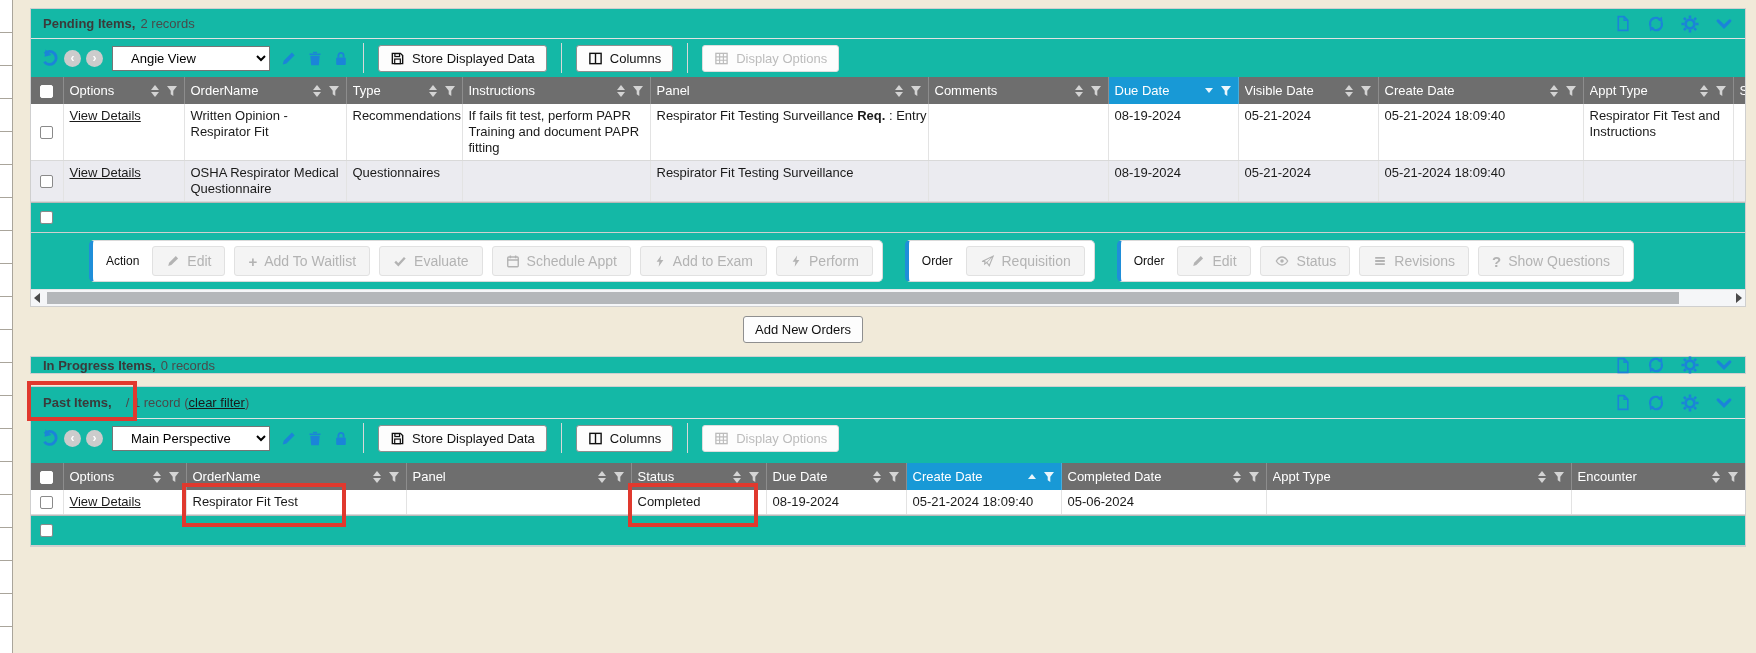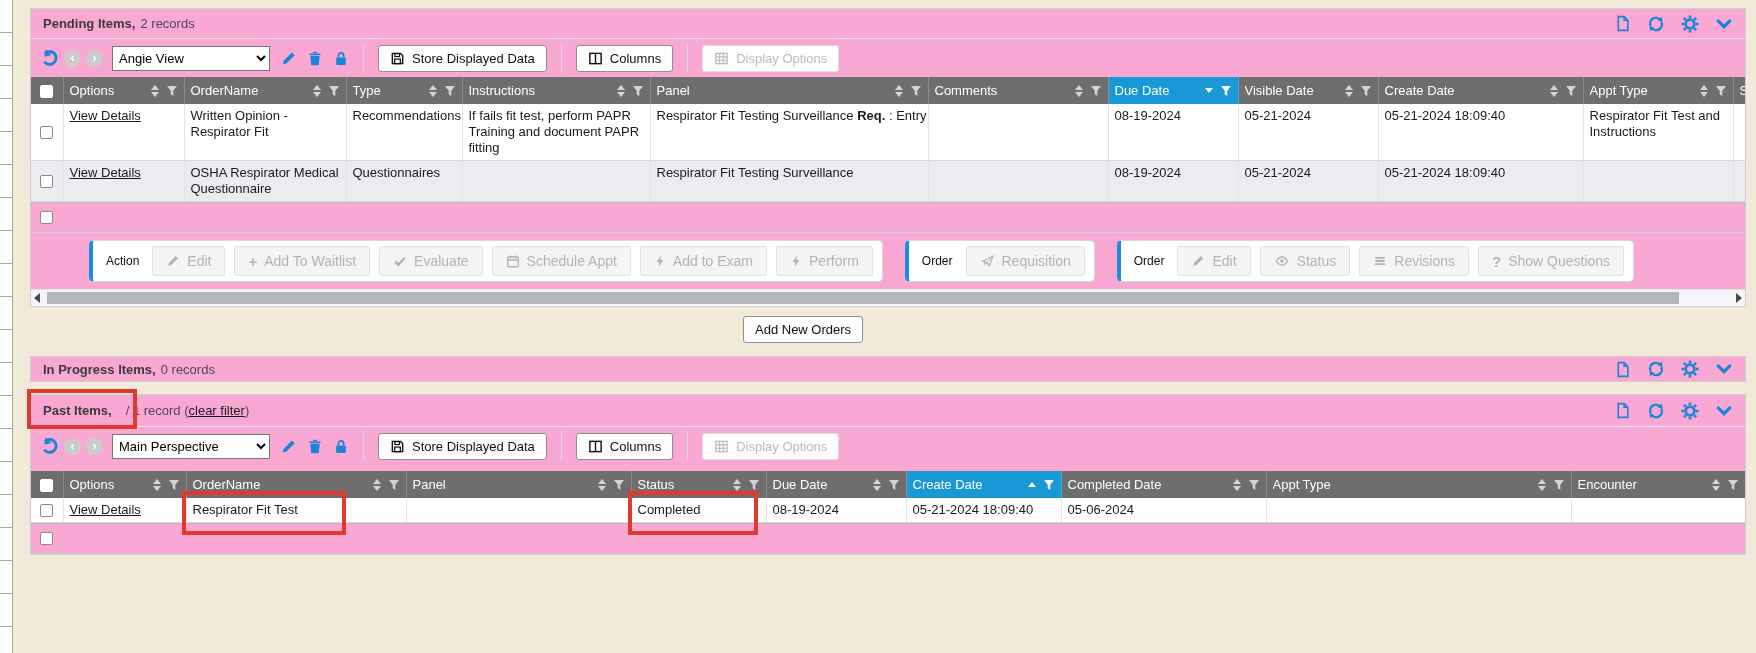--- a/index.html
+++ b/index.html
@@ -11,38 +11,38 @@
     color: #1d1d1d;
     overflow: hidden;
     position: relative;
   }
   .left-strip {
     position: absolute; left: 0; top: 0; width: 13px; height: 653px;
     background: repeating-linear-gradient(#ffffff 0 32px, #aaa59b 32px 33px);
     border-right: 1px solid #aaa59b;
   }
   .main { position: absolute; left: 30px; top: 8px; width: 1716px; }
-  .panel { background: #f9a8d4; border: 1px solid #cfcfcf; }
+  .panel { background: #14b8a6; border: 1px solid #cfcfcf; }
   .panel-header { display: flex; align-items: center; height: 30px; padding: 0 12px; }
   .panel-header.bordered { border-bottom: 1px solid #e2e2e2; }
   .panel-title { font-weight: bold; color: #3a3a3a; white-space: nowrap; }
   .panel-records { color: #4a4a4a; margin-left: 5px; white-space: nowrap; }
   .hdr-icons { margin-left: auto; display: flex; align-items: center; gap: 16px; }
   .blue-ic { color: #1b84d8; display: inline-flex; cursor: pointer; }
   .gray-ic { color: #b3b3b3; display: inline-flex; }
   
   .toolbar { display: flex; align-items: center; height: 38px; padding: 0 8px; }
   .nav-circle {
     width: 17px; height: 17px; border-radius: 50%; background: #cccccc; color: #fff;
     display: inline-flex; align-items: center; justify-content: center;
     font-size: 12px; line-height: 1; margin-left: 5px; cursor: default; font-weight: bold;
   }
   select.persp {
     height: 25px; width: 158px; margin-left: 9px; border: 1px solid #767676;
-    background: #fff; font: 13px "Liberation Sans", sans-serif; padding: 0 2px;
+    background: #fff; font: 13px "Liberation Sans", sans-serif; padding: 0 14px;
   }
   .tb-iconbtn { margin-left: 10px; display: inline-flex; cursor: pointer; }
   .vdiv { width: 1px; height: 30px; background: #d8d8d8; margin: 0 14px; }
   .btn {
     display: inline-flex; align-items: center; gap: 7px; height: 27px; padding: 0 11px;
     background: #fdfdfd; border: 1px solid #8f8f8f; border-radius: 3px;
     font-size: 13px; color: #111; cursor: pointer; white-space: nowrap;
   }
   .btn.disabled { color: #bcbcbc; border-color: #dedede; background: #fdfdfd; cursor: default; }
   
@@ -505,21 +505,21 @@
     </div>
   </div>
 
   <div class="add-row">
     <button class="btn">
         <span>Add New Orders</span>
       </button>
   </div>
 
   <div class="panel p2">
-    <div class="panel-header" style="height:24px">
+    <div class="panel-header" style="height:16px">
       <span class="panel-title">In Progress Items,</span>
       <span class="panel-records">0 records</span>
       <span class="hdr-icons">
         <span class="blue-ic">
             <svg width="17" height="17" viewBox="0 0 16 16">
               <path d="M4 1.5h5.5L13 5v9.5H4z" fill="none" stroke="#1b84d8" stroke-width="1.5"></path>
               <path d="M9.5 1.5V5H13" fill="none" stroke="#1b84d8" stroke-width="1.3"></path>
             </svg>
           </span>
         <span class="blue-ic">

